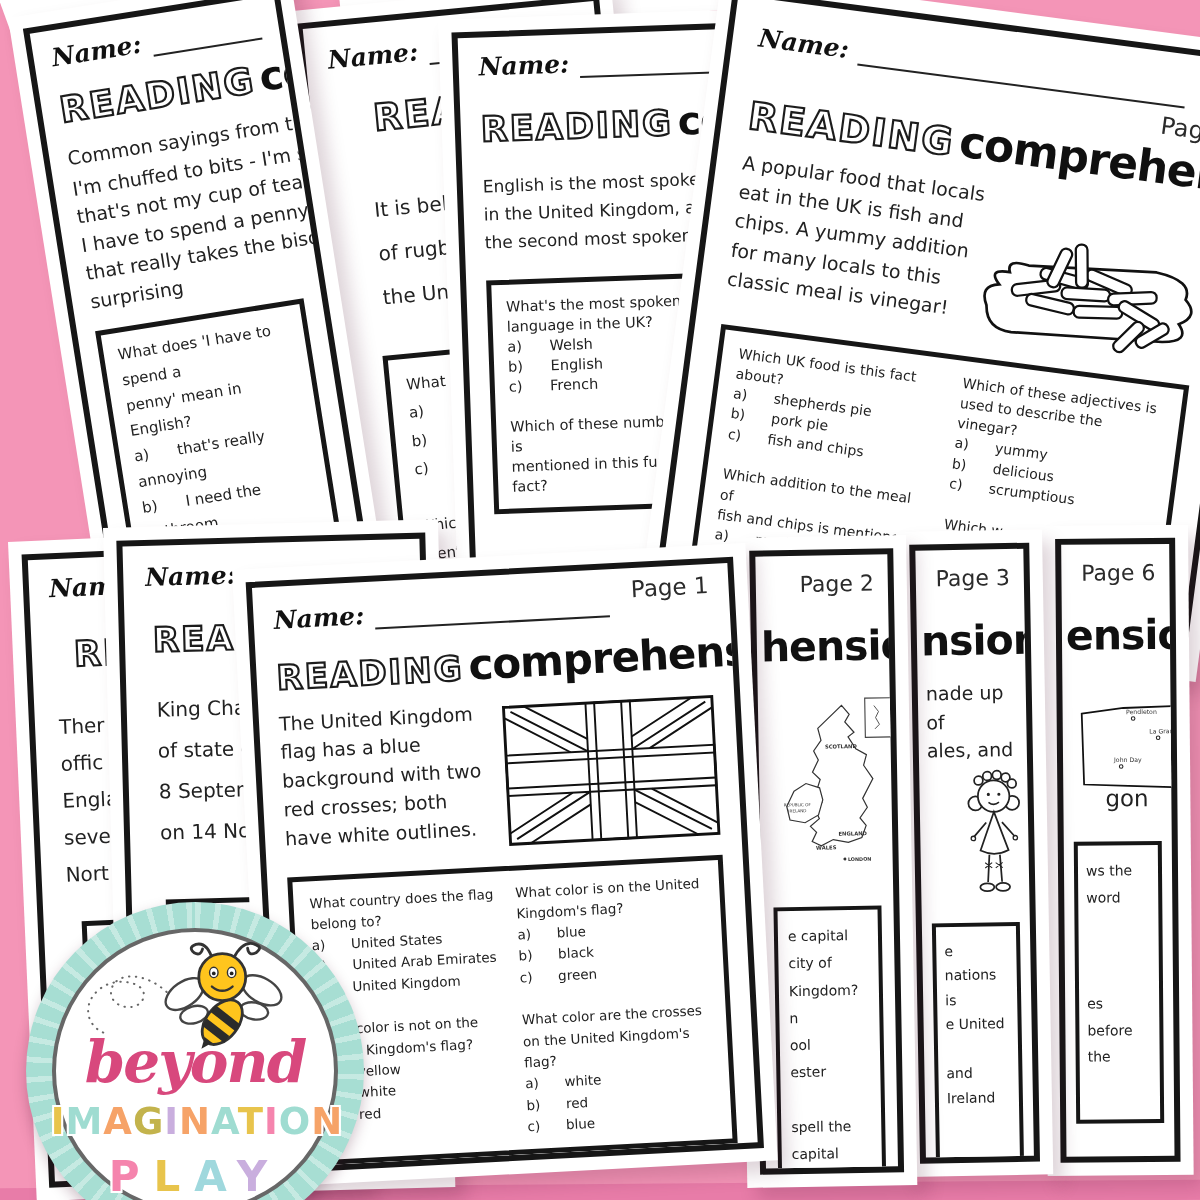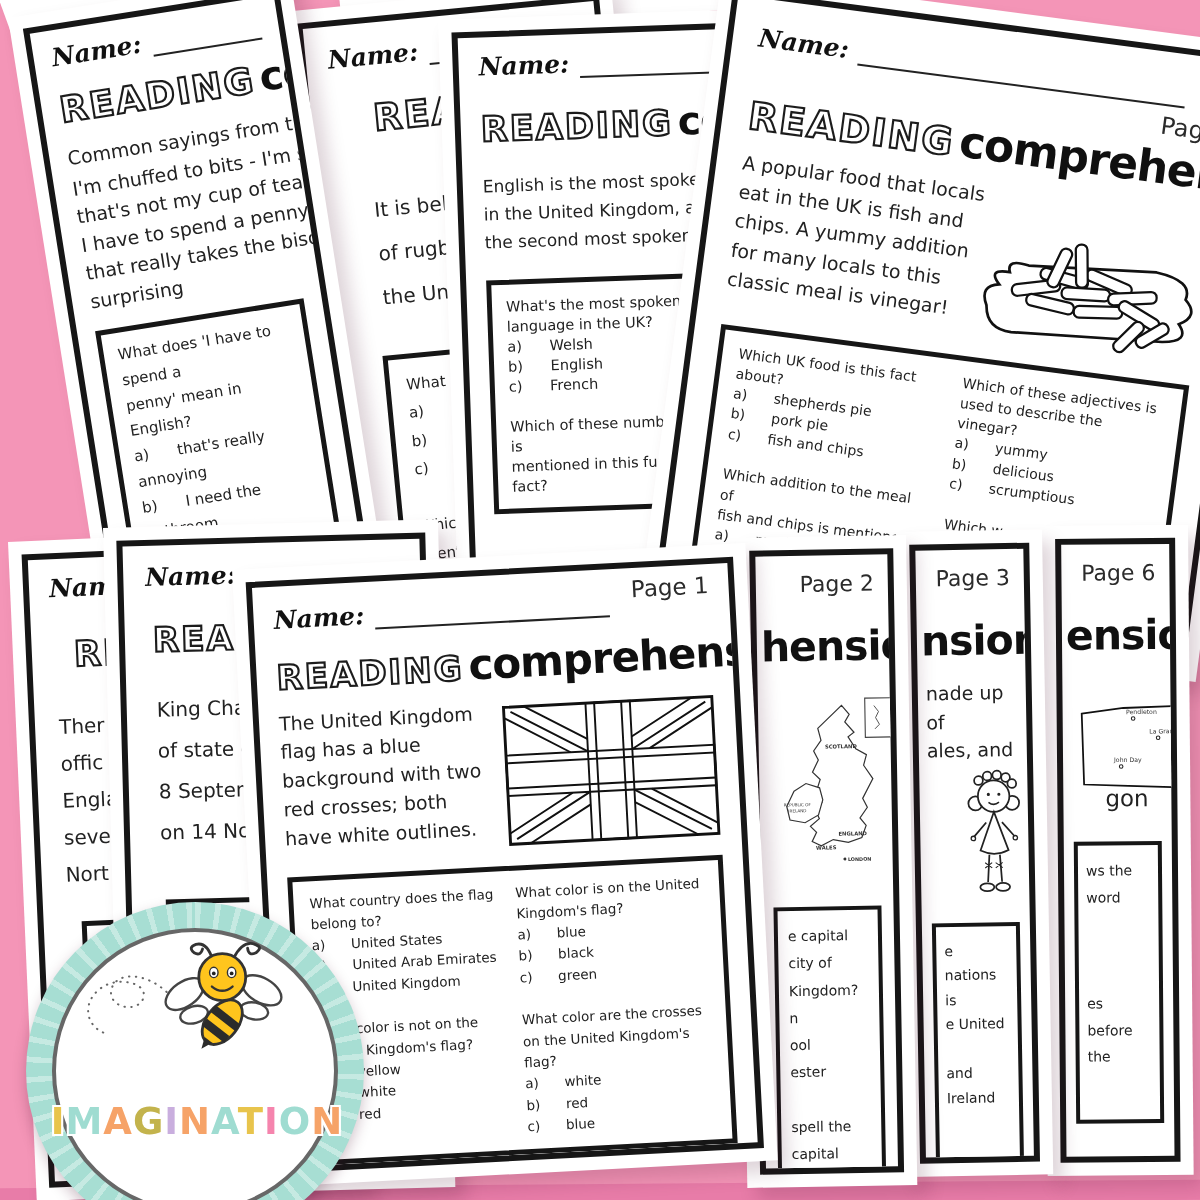--- a/index.html
+++ b/index.html
@@ -401,16 +401,18 @@
           <path d="M51,101 h30 v9 h-30 z" fill="#2b2b2b"></path>
           <path d="M61,118 L66,130 L71,118 Z" fill="#2b2b2b"></path>
         </g>
         <circle cx="66" cy="46" r="25" fill="#ffc51d" stroke="#333" stroke-width="3"></circle>
         <ellipse cx="57" cy="41" rx="4.5" ry="5.5" fill="#fff" stroke="#333" stroke-width="1.5"></ellipse>
         <ellipse cx="76" cy="41" rx="4.5" ry="5.5" fill="#fff" stroke="#333" stroke-width="1.5"></ellipse>
         <circle cx="57" cy="42" r="2" fill="#222"></circle>
           <circle cx="76" cy="42" r="2" fill="#222"></circle>
         <path d="M55,56 Q66,65 77,56" fill="none" stroke="#333" stroke-width="2.5" stroke-linecap="round"></path>
       </svg>
+      <div class="logo-beyond logo-letter" style="color: rgb(216, 72, 125);">beyond</div>
       <div class="logo-imagination"><span class="logo-letter" style="color: rgb(232, 196, 76);">I</span><span class="logo-letter" style="color: rgb(159, 220, 209);">M</span><span class="logo-letter" style="color: rgb(246, 163, 104);">A</span><span class="logo-letter" style="color: rgb(195, 179, 76);">G</span><span class="logo-letter" style="color: rgb(201, 174, 222);">I</span><span class="logo-letter" style="color: rgb(246, 163, 104);">N</span><span class="logo-letter" style="color: rgb(159, 220, 209);">A</span><span class="logo-letter" style="color: rgb(232, 196, 76);">T</span><span class="logo-letter" style="color: rgb(245, 132, 173);">I</span><span class="logo-letter" style="color: rgb(159, 220, 209);">O</span><span class="logo-letter" style="color: rgb(246, 163, 104);">N</span></div>
+      <div class="logo-play"><span class="logo-letter" style="color: rgb(245, 132, 173);">P</span><span class="logo-letter" style="color: rgb(232, 196, 76);">L</span><span class="logo-letter" style="color: rgb(159, 216, 221);">A</span><span class="logo-letter" style="color: rgb(201, 174, 222);">Y</span></div>
     </div>
   </div>
 </div>
 
 </body></html>

